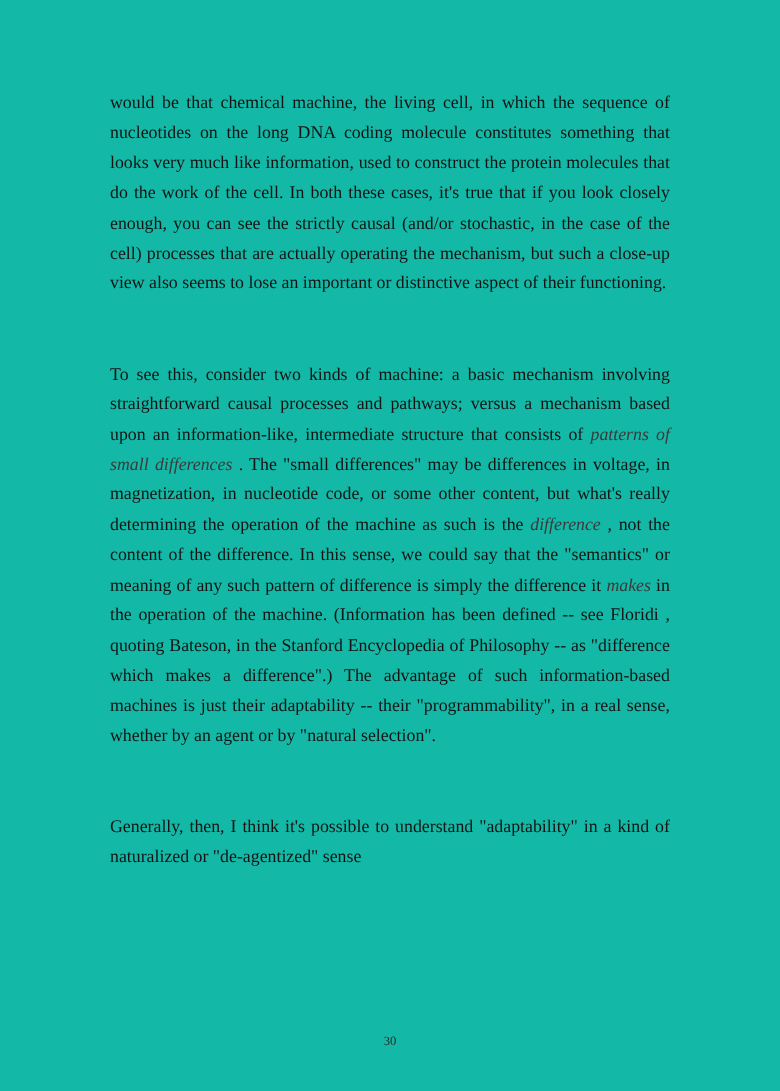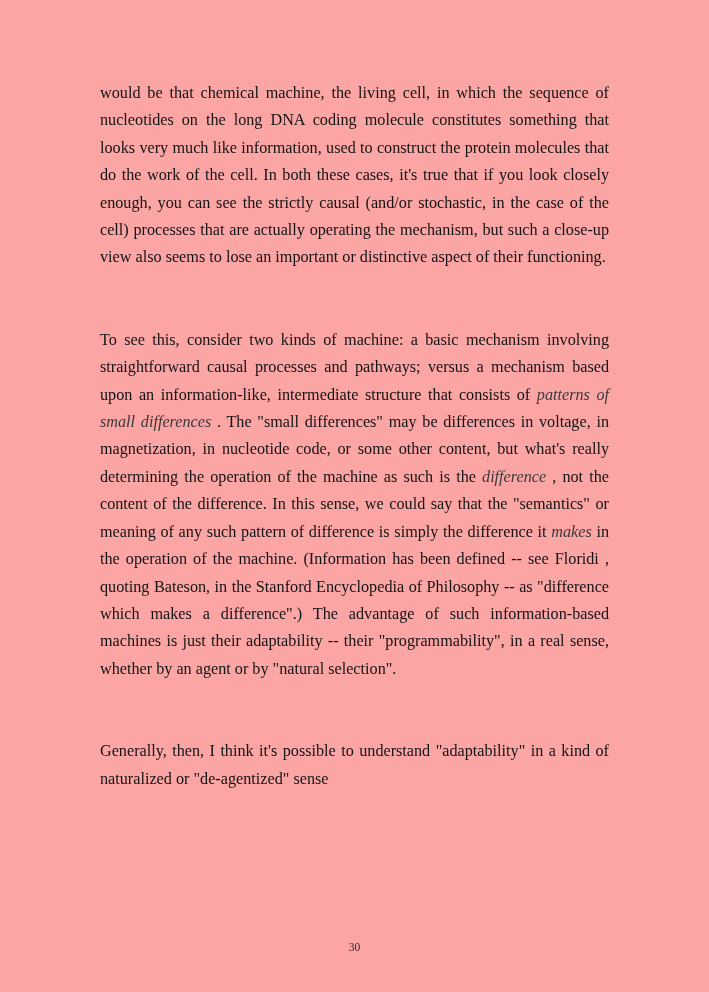--- a/index.html
+++ b/index.html
@@ -14,21 +14,21 @@
     color: #1a1a1a;
     position: relative;
     overflow: hidden;
   }
   .page {
     position: absolute;
     left: 0;
     top: 0;
     width: 709px;
     height: 992px;
-    background: #fca5a5;
+    background: #14b8a6;
   }
   .content {
     position: absolute;
     left: 100px;
     top: 80px;
     width: 509px;
   }
   .para {
     text-align: justify;
     text-justify: inter-word;

